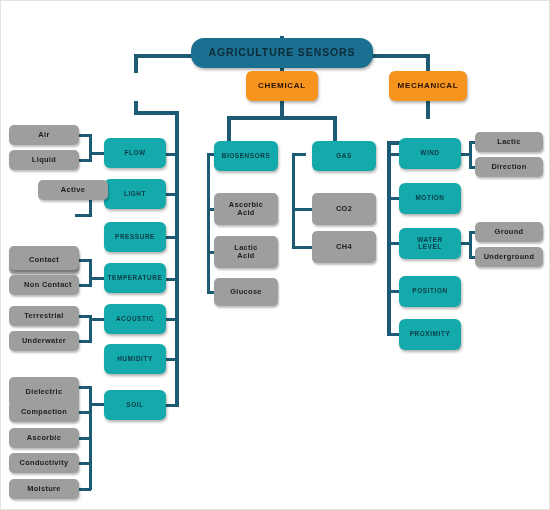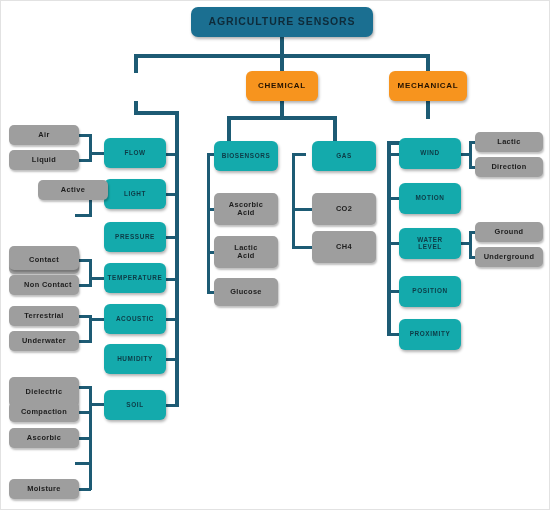--- a/index.html
+++ b/index.html
@@ -27,21 +27,22 @@
     box-shadow: 1px 2px 3px rgba(0,0,0,0.30);
     z-index: 5;
     padding: 1px 2px;
   }
   .node.root {
     background: #1b6f91;
     color: #0e2b3a;
     font-weight: bold;
     font-size: 10.5px;
     letter-spacing: 0.9px;
-    border-radius: 7px;
+    border-radius: 13px;
+    margin-top: 31px;
   }
   .node.cat {
     background: #f7941e;
     color: #241200;
     font-weight: bold;
     font-size: 8px;
     letter-spacing: 0.7px;
   }
   .node.teal {
     background: #14aaac;
@@ -213,20 +214,23 @@
   </div>
   <div class="node grey" style="left:8px; top:376px; width:70px; height:30px;">
     <span class="lbl">Dielectric</span>
   </div>
   <div class="node grey" style="left:8px; top:401px; width:70px; height:20px;">
     <span class="lbl">Compaction</span>
   </div>
   <div class="node grey" style="left:8px; top:427px; width:70px; height:20px;">
     <span class="lbl">Ascorbic</span>
   </div>
+  <div class="node grey" style="left:8px; top:452px; width:70px; height:20px;">
+    <span class="lbl">Conductivity</span>
+  </div>
   <div class="node grey" style="left:8px; top:478px; width:70px; height:20px;">
     <span class="lbl">Moisture</span>
   </div>
 
   <div class="node teal" style="left:213px; top:140px; width:64px; height:30px;">
     <span class="lbl">BIOSENSORS</span>
   </div>
   <div class="node teal" style="left:311px; top:140px; width:64px; height:30px;">
     <span class="lbl">GAS</span>
   </div>

